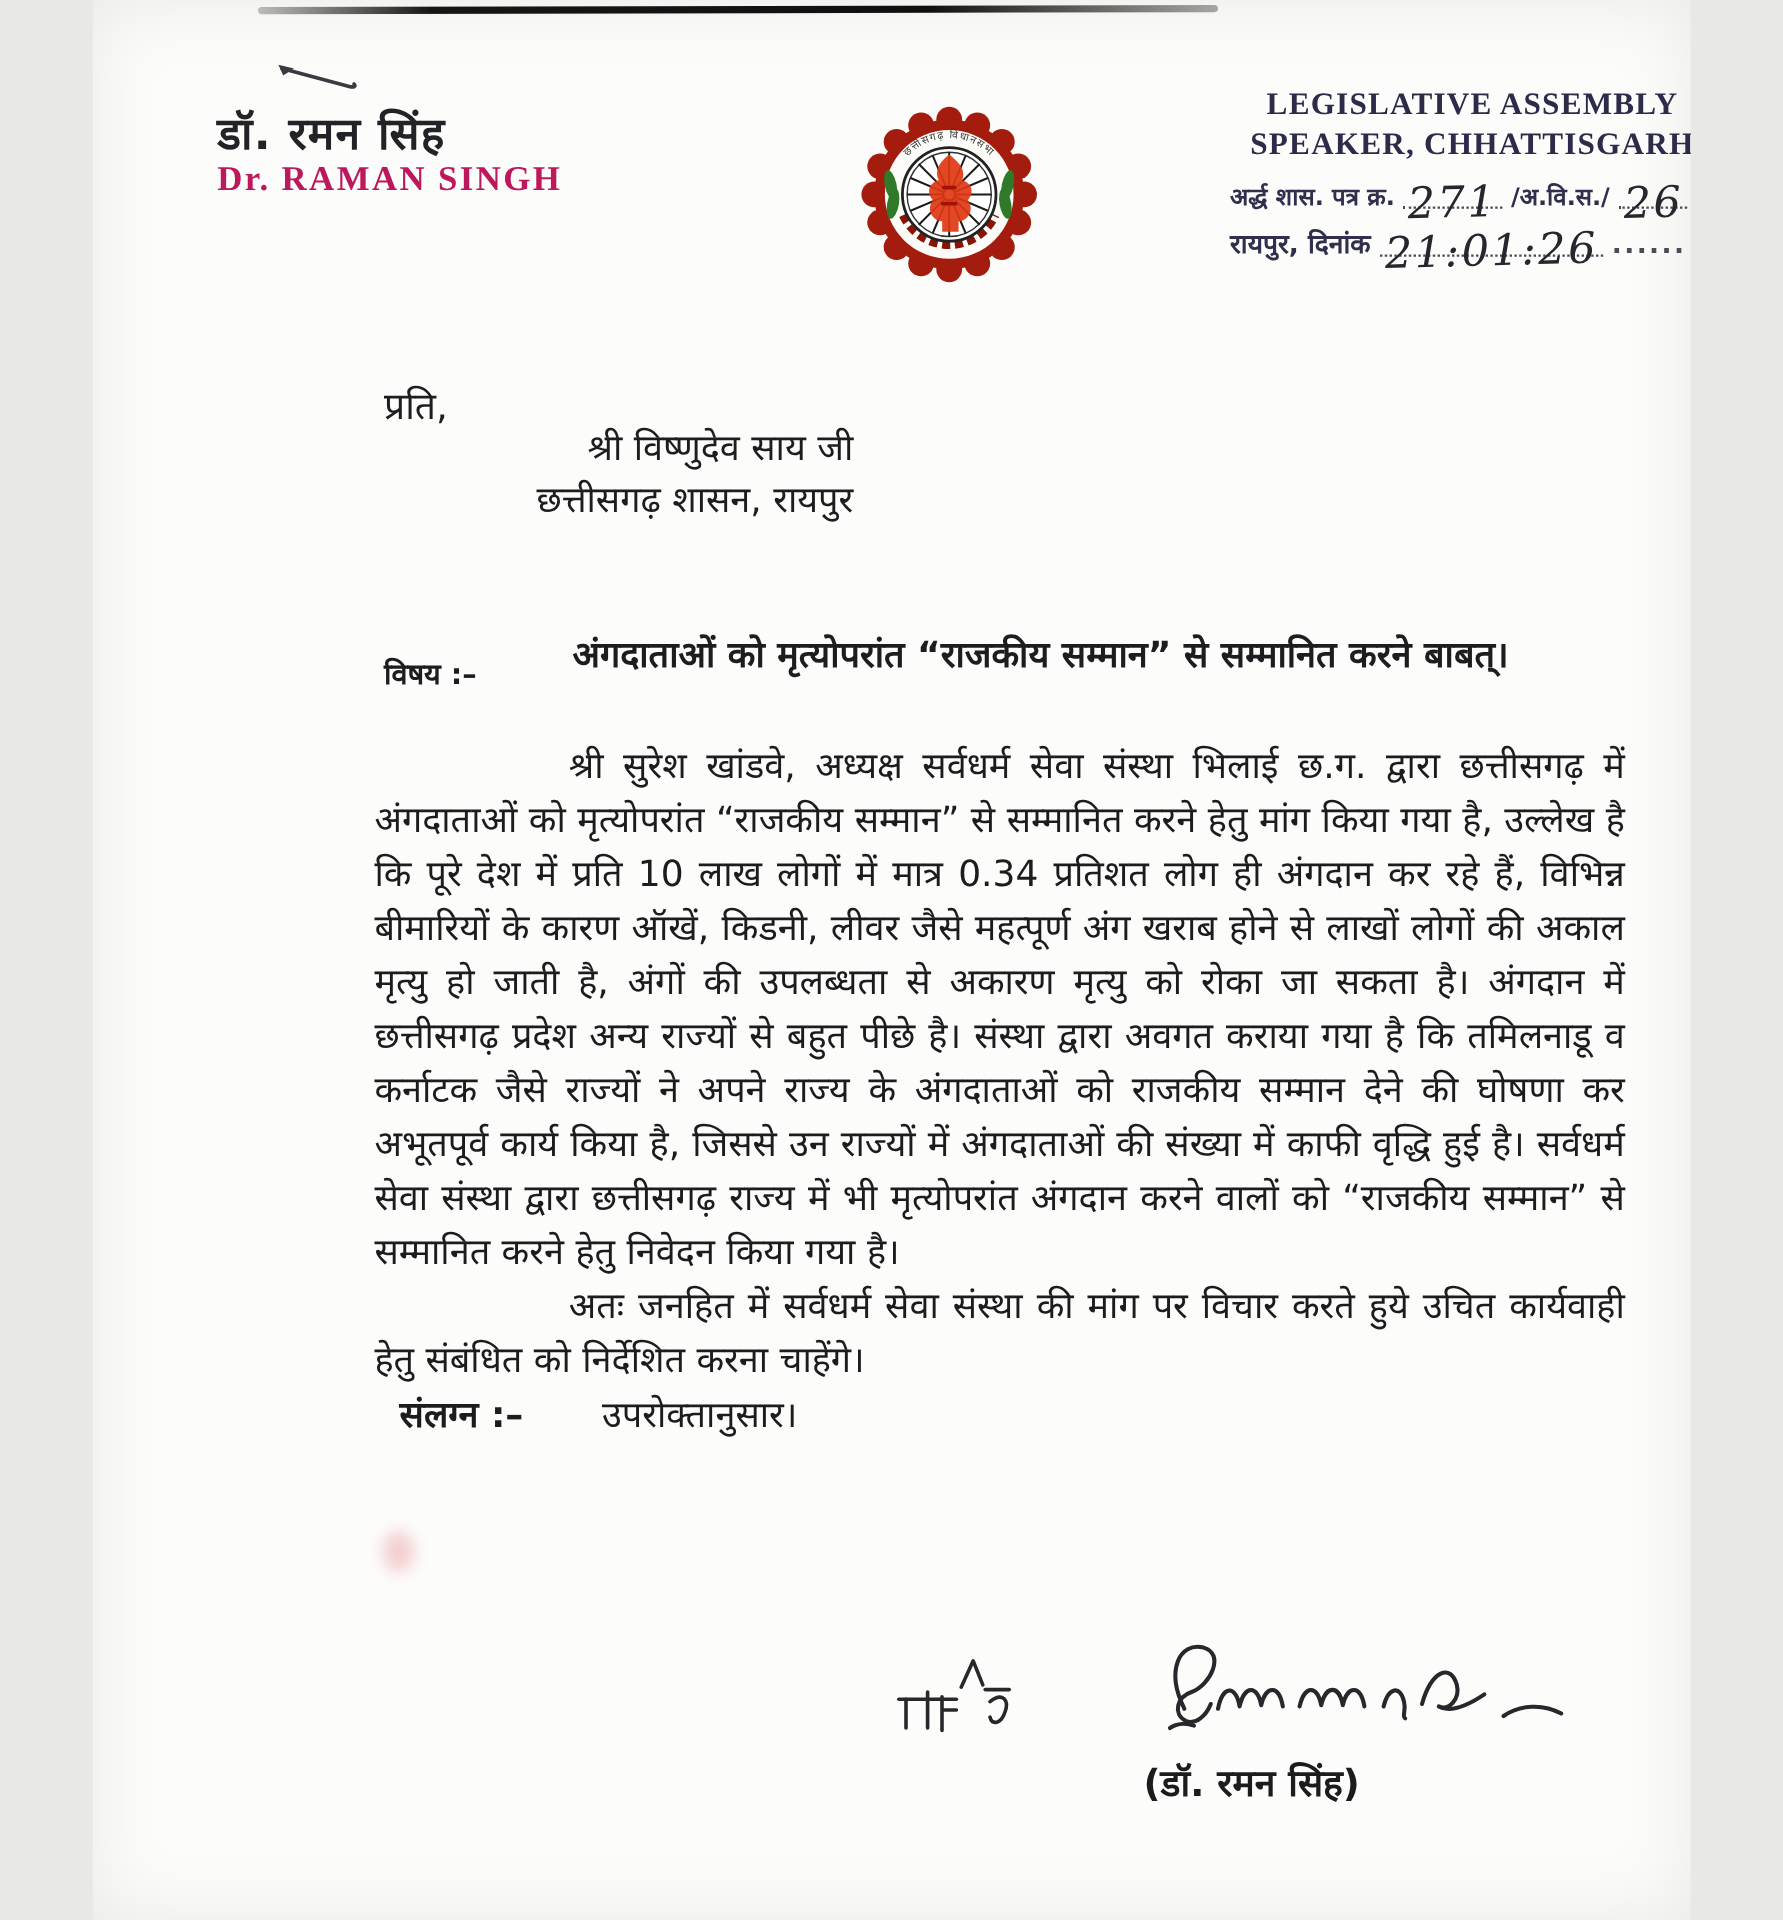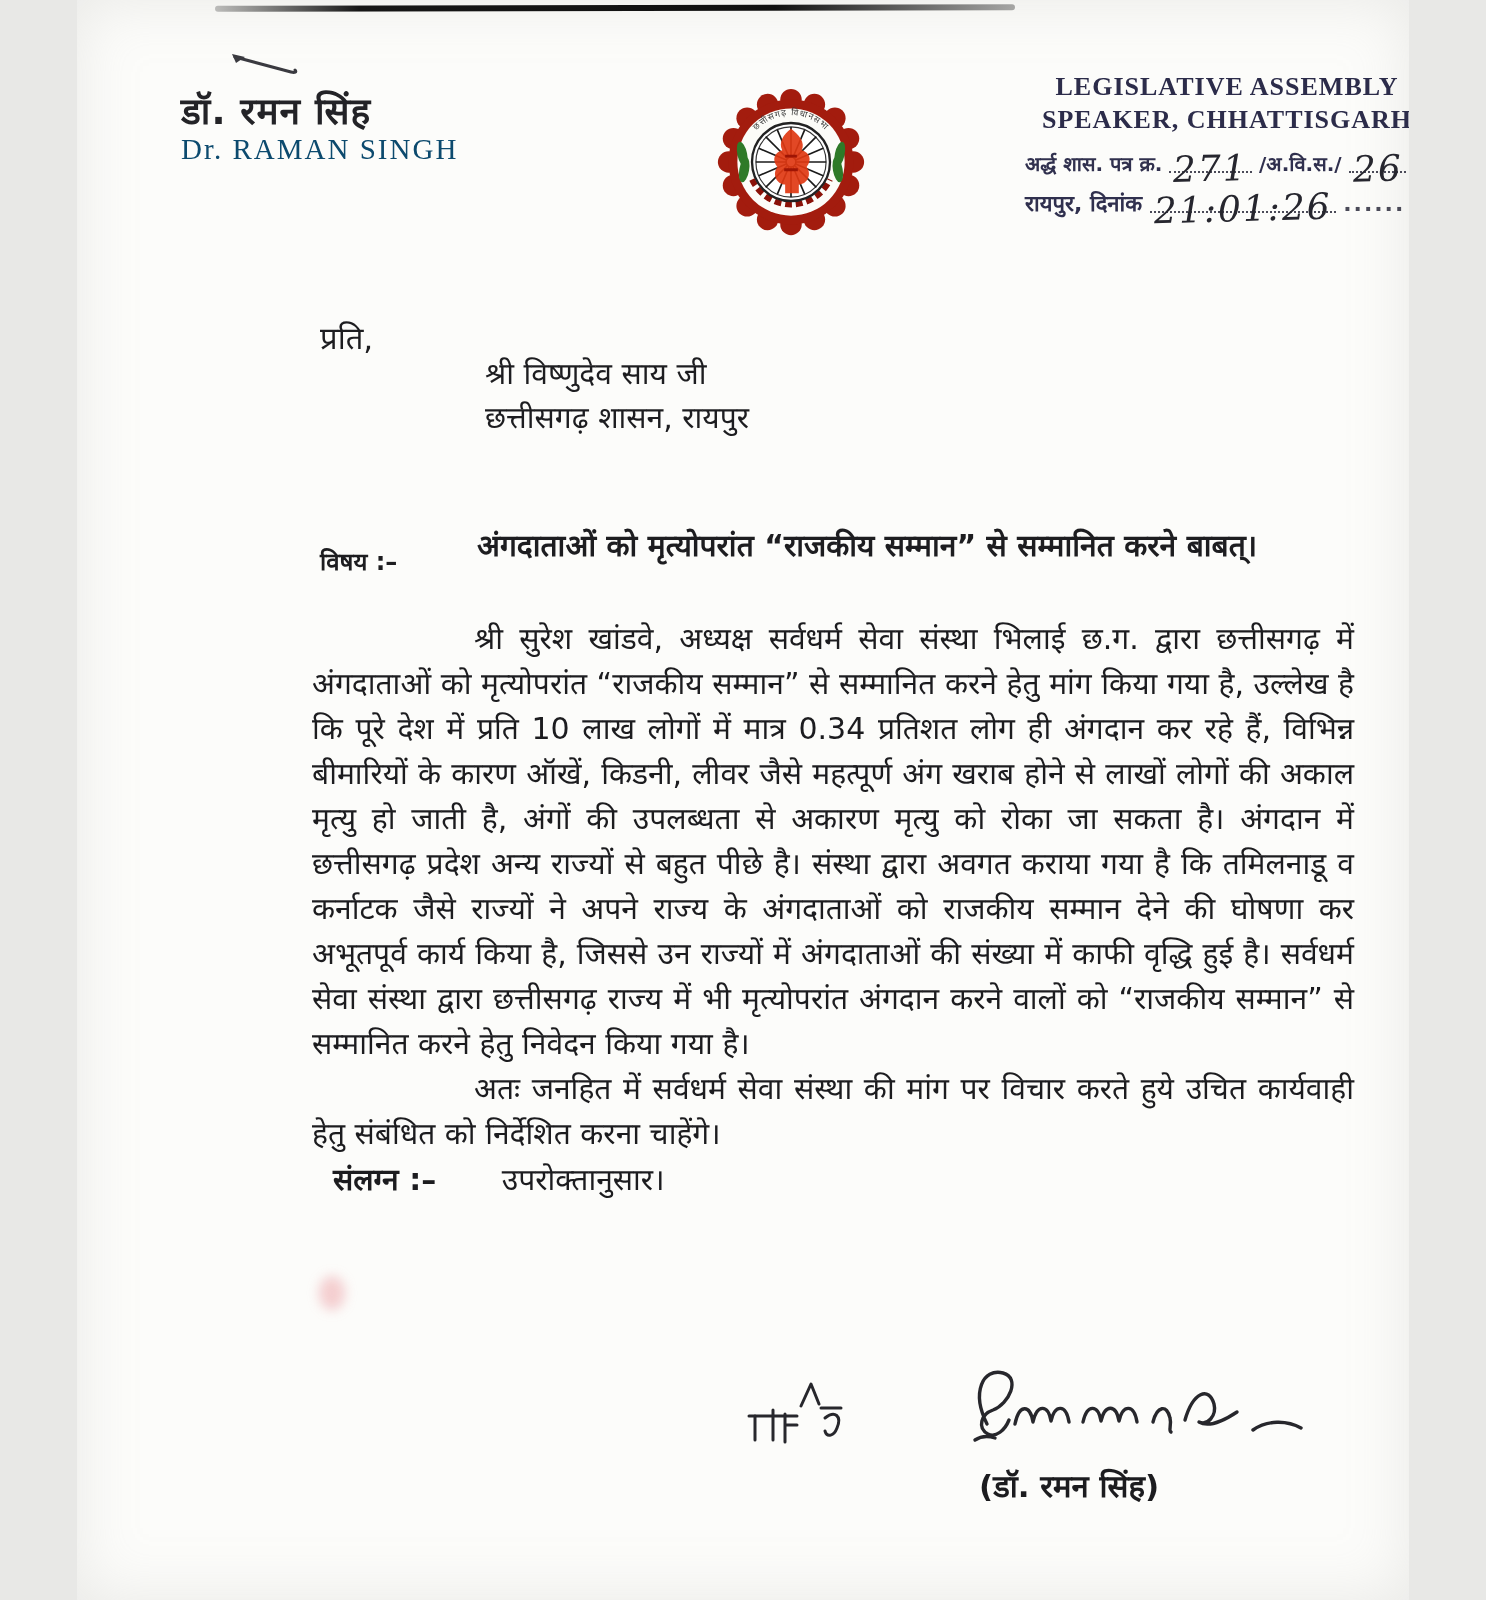--- a/index.html
+++ b/index.html
@@ -33,21 +33,21 @@
     left:242px;top:1276px;width:26px;height:34px;border-radius:50%;
     background:rgba(228,120,130,.35);filter:blur(6px);
   }
 
   
   .sender-name-hi{
     left:104px;top:84px;font-size:37px;font-weight:bold;color:#232327;
     letter-spacing:1px;
   }
   .sender-name-en{
-    left:104px;top:133px;font-size:29px;font-weight:normal;color:#0c4a6e;
+    left:104px;top:133px;font-size:29px;font-weight:bold;color:#be185d;
     font-family:"Liberation Serif","DejaVu Serif",serif;letter-spacing:2px;
   }
   .emblem{left:636px;top:84px;width:156px;height:156px;}
 
   .office-block{
     left:930px;top:70px;width:440px;text-align:center;color:#31314f;
   }
   .office-title-hi{font-size:27px;font-weight:bold;line-height:34px;}
   .office-title-en{
     font-size:26px;font-weight:bold;line-height:33px;letter-spacing:1px;
@@ -69,41 +69,41 @@
     padding:0 4px;line-height:1;vertical-align:-6px;
   }
   .dotted{
     display:inline-block;border-bottom:2px dotted #4a4a58;
     min-width:26px;height:20px;vertical-align:-4px;
   }
   .dots-tail{letter-spacing:2px;color:#4a4a58;}
 
   
   .salutation{left:243px;top:316px;font-size:31px;}
-  .recipient-block{left:408px;top:352px;font-size:30px;line-height:44px;}
+  .recipient-block{left:370px;top:352px;font-size:30px;line-height:44px;text-align:right;}
 
   
   .subject-label{left:243px;top:544px;font-size:24px;font-weight:600;}
   .subject-text{left:400px;top:524px;font-size:30px;font-weight:600;width:900px;}
   .subject-separator{left:0;top:570px;width:1486px;text-align:center;font-size:30px;letter-spacing:1px;}
 
   
   .letter-body{
     left:235px;top:616px;width:1042px;
     font-size:30px;line-height:45px;text-align:justify;color:#1c1c1f;
   }
   .letter-body p{margin:0;text-indent:162px;}
   .enclosure{margin-top:1px;text-indent:0;white-space:nowrap;margin-left:21px;}
   .enclosure .enc-label{font-weight:600;}
   .enclosure .enc-text{margin-left:56px;}
 
   
   .notation-svg{left:662px;top:1378px;width:120px;height:80px;}
   .signature-svg{left:880px;top:1358px;width:380px;height:110px;}
-  .signer-name{left:902px;top:1464px;font-size:31px;font-weight:600;color:#1c1c1f;}
+  .signer-name{left:876px;top:1464px;font-size:31px;font-weight:600;color:#1c1c1f;}
 
   svg .ink{stroke:#27272c;fill:none;stroke-linecap:round;stroke-linejoin:round;}
 </style>
 </head>
 <body>
 
 <div class="page">
 
   <div class="abs scan-topline"></div>
   <div class="abs scan-corner-tick"></div>

